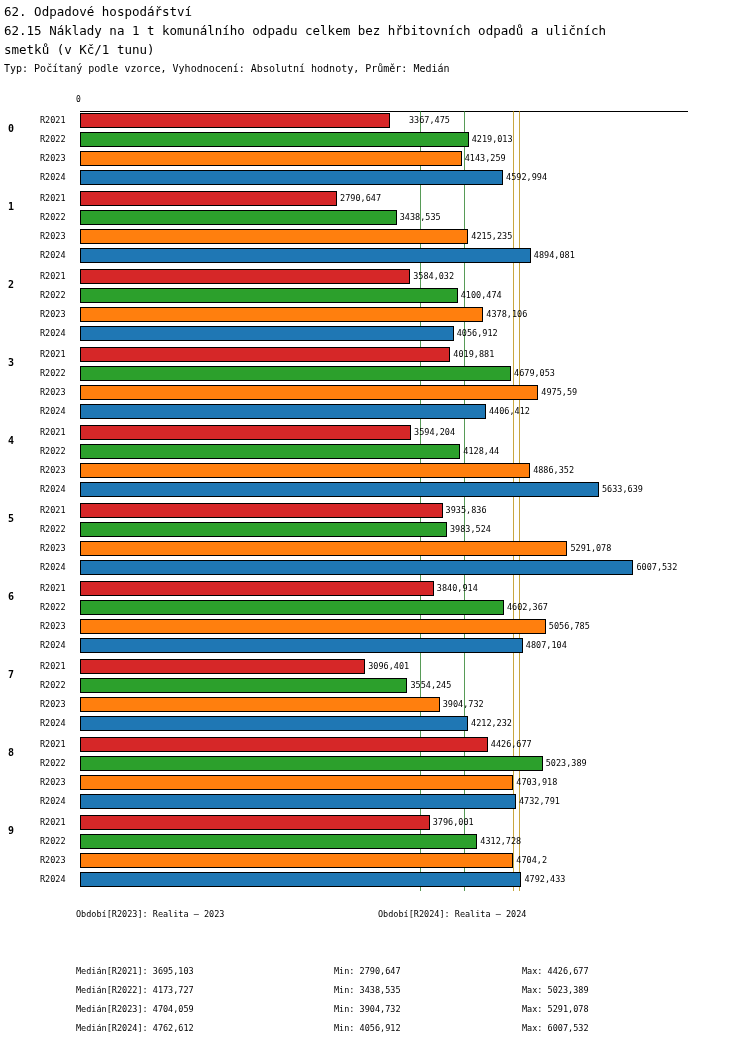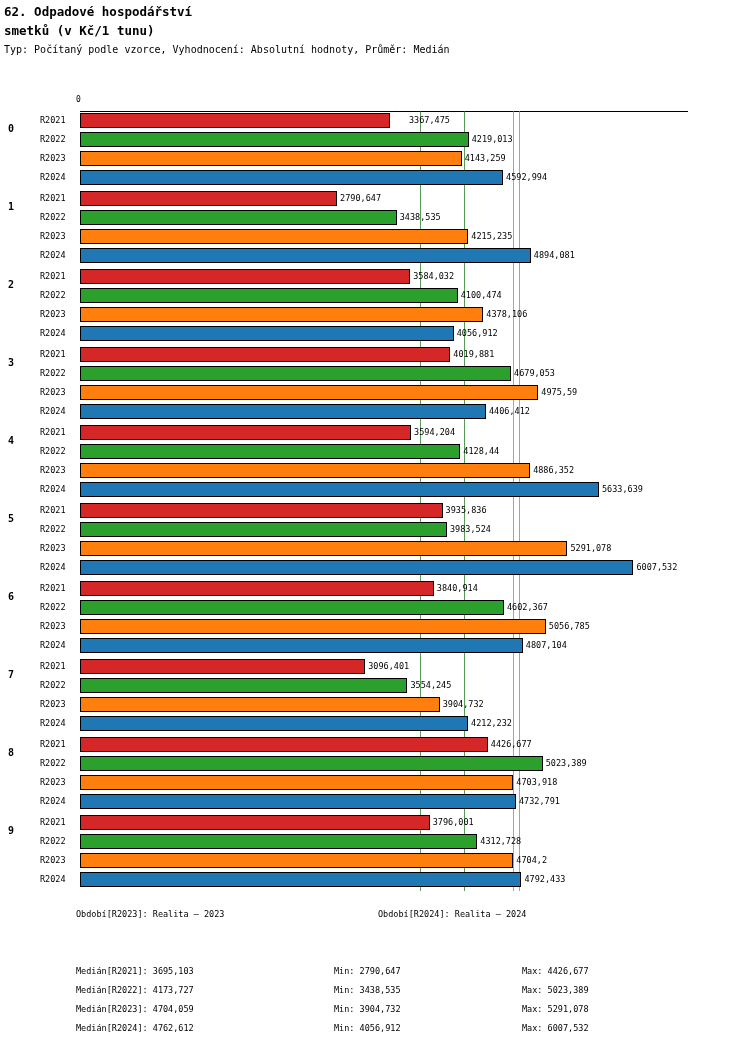--- a/index.html
+++ b/index.html
@@ -21,21 +21,21 @@
     height: 1044px;
   }
   .hdr {
     position: absolute;
     left: 4px;
     top: 2px;
     width: 744px;
   }
   .hdr-line {
     font-size: 12.5px;
-    font-weight: bold;
+    font-weight: normal;
     line-height: 19px;
     letter-spacing: 0px;
     white-space: pre;
   }
   .hdr-sub {
     font-size: 10px;
     font-weight: normal;
     line-height: 14px;
     margin-top: 3px;
     white-space: pre;
@@ -133,20 +133,21 @@
   .st-b { position: absolute; left: 334px; }
   .st-c { position: absolute; left: 522px; }
 </style>
 </head>
 <body>
 
 <div class="page">
 
   <div class="hdr">
     <div class="hdr-line">62. Odpadové hospodářství</div>
+    <div class="hdr-line">62.15 Náklady na 1 t komunálního odpadu celkem bez hřbitovních odpadů a uličních</div>
     <div class="hdr-line">smetků (v Kč/1 tunu)</div>
     <div class="hdr-sub">Typ: Počítaný podle vzorce, Vyhodnocení: Absolutní hodnoty, Průměr: Medián</div>
   </div>
 
   <div class="plot" id="plot">
     <div class="axis-zero-label">0</div>
     <div class="axis-top-line"></div>
   <div class="vgrid" style="left: 420.397px; height: 780px;"></div>
       <div class="vgrid" style="left: 464.489px; height: 780px;"></div>
       <div class="vgrid amber" style="left: 513.344px; height: 780px;"></div>

